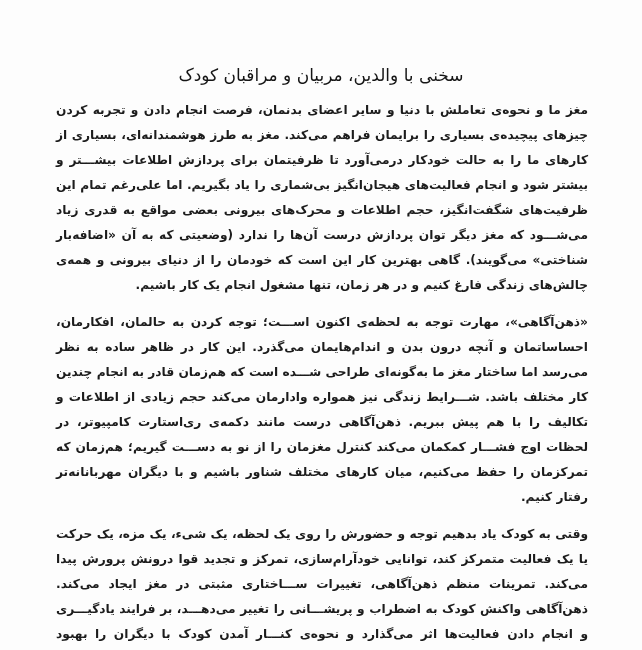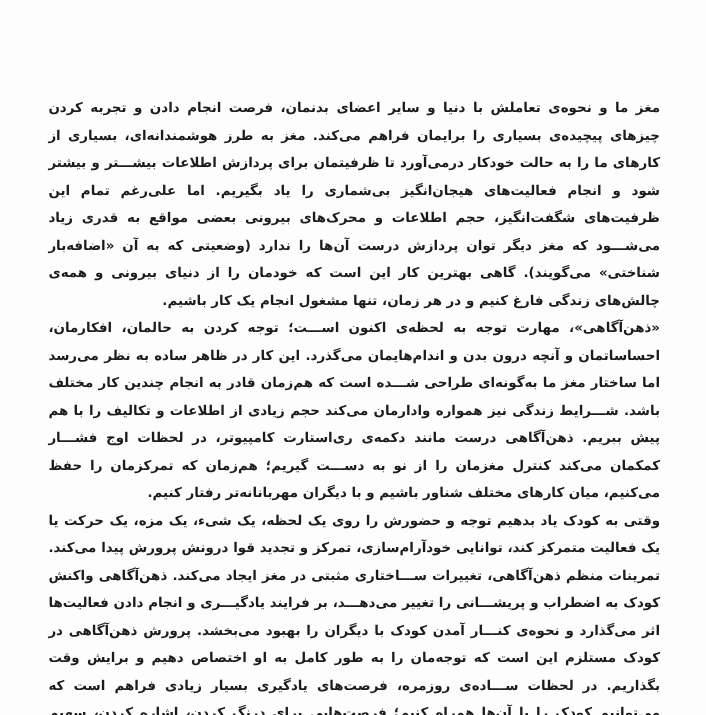--- a/index.html
+++ b/index.html
@@ -41,26 +41,27 @@
       width: 556px;
       direction: rtl;
       text-align: justify;
       text-align-last: right;
       font-size: 12.2px;
       line-height: 25px;
       font-weight: bold;
       color: #1c1c1c;
     }
     .doc-body p {
-      margin: 0;
+      margin: 12px;
       padding: 0;
     }
   </style>
 </head>
 <body>
 
 <div class="page">
+  <div class="doc-title">سخنی با والدین، مربیان و مراقبان کودک</div>
   <div class="doc-body">
     <p>مغز ما و نحوه‌ی تعاملش با دنیا و سایر اعضای بدنمان، فرصت انجام دادن و تجربه کردن چیزهای پیچیده‌ی بسیاری را برایمان فراهم می‌کند. مغز به طرز هوشمندانه‌ای، بسیاری از کارهای ما را به حالت خودکار درمی‌آورد تا ظرفیتمان برای پردازش اطلاعات بیشـــتر و بیشتر شود و انجام فعالیت‌های هیجان‌انگیز بی‌شماری را یاد بگیریم. اما علی‌رغم تمام این ظرفیت‌های شگفت‌انگیز، حجم اطلاعات و محرک‌های بیرونی بعضی مواقع به قدری زیاد می‌شـــود که مغز دیگر توان پردازش درست آن‌ها را ندارد (وضعیتی که به آن «اضافه‌بار شناختی» می‌گویند). گاهی بهترین کار این است که خودمان را از دنیای بیرونی و همه‌ی چالش‌های زندگی فارغ کنیم و در هر زمان، تنها مشغول انجام یک کار باشیم.</p>
     <p>«ذهن‌آگاهی»، مهارت توجه به لحظه‌ی اکنون اســـت؛ توجه کردن به حالمان، افکارمان، احساساتمان و آنچه درون بدن و اندام‌هایمان می‌گذرد. این کار در ظاهر ساده به نظر می‌رسد اما ساختار مغز ما به‌گونه‌ای طراحی شـــده است که هم‌زمان قادر به انجام چندین کار مختلف باشد. شـــرایط زندگی نیز همواره وادارمان می‌کند حجم زیادی از اطلاعات و تکالیف را با هم پیش ببریم. ذهن‌آگاهی درست مانند دکمه‌ی ری‌استارت کامپیوتر، در لحظات اوج فشـــار کمکمان می‌کند کنترل مغزمان را از نو به دســـت گیریم؛ هم‌زمان که تمرکزمان را حفظ می‌کنیم، میان کارهای مختلف شناور باشیم و با دیگران مهربانانه‌تر رفتار کنیم.</p>
     <p>وقتی به کودک یاد بدهیم توجه و حضورش را روی یک لحظه، یک شیء، یک مزه، یک حرکت یا یک فعالیت متمرکز کند، توانایی خودآرام‌سازی، تمرکز و تجدید قوا درونش پرورش پیدا می‌کند. تمرینات منظم ذهن‌آگاهی، تغییرات ســـاختاری مثبتی در مغز ایجاد می‌کند. ذهن‌آگاهی واکنش کودک به اضطراب و پریشـــانی را تغییر می‌دهـــد، بر فرایند یادگیـــری و انجام دادن فعالیت‌ها اثر می‌گذارد و نحوه‌ی کنـــار آمدن کودک با دیگران را بهبود می‌بخشد. پرورش ذهن‌آگاهی در کودک مستلزم این است که توجه‌مان را به طور کامل به او اختصاص دهیم و برایش وقت بگذاریم. در لحظات ســـاده‌ی روزمره، فرصت‌های یادگیری بسیار زیادی فراهم است که می‌توانیم کودک را با آن‌ها همراه کنیم؛ فرصت‌هایی برای درنگ کردن، اشاره کردن، سهیم کردن و جلب کردن توجه کودک به شـــگفتی‌ها و زیبایی‌های محیط پیرامون یا حتی تلاش‌های روزمره‌ی هر انسان. تجربه کردن لحظات ذهن‌آگاهی دوشادوش کودکان، کاری بسیار لذت‌بخش است؛ لحظاتی که به هیچ کار دیگری مشغول نیستیم و فقط «بودن» با کودک را تجربه می‌کنیم.</p>
   </div>
 </div>
 
 </body></html>

